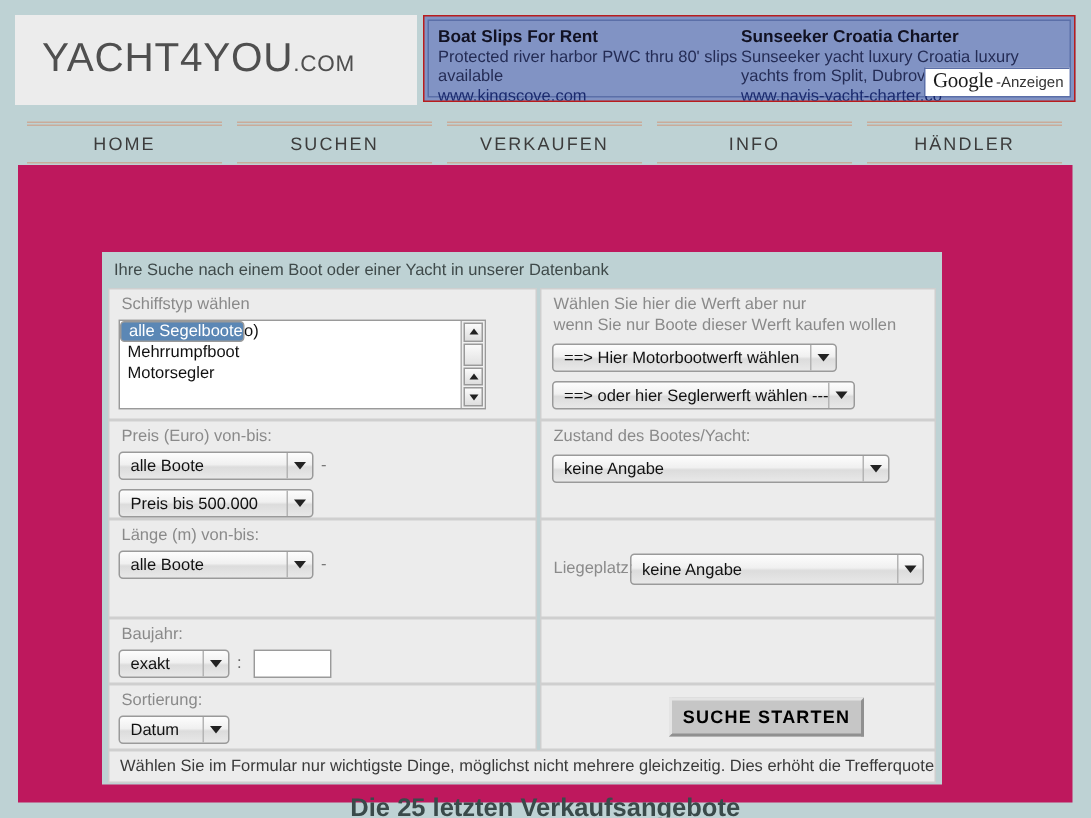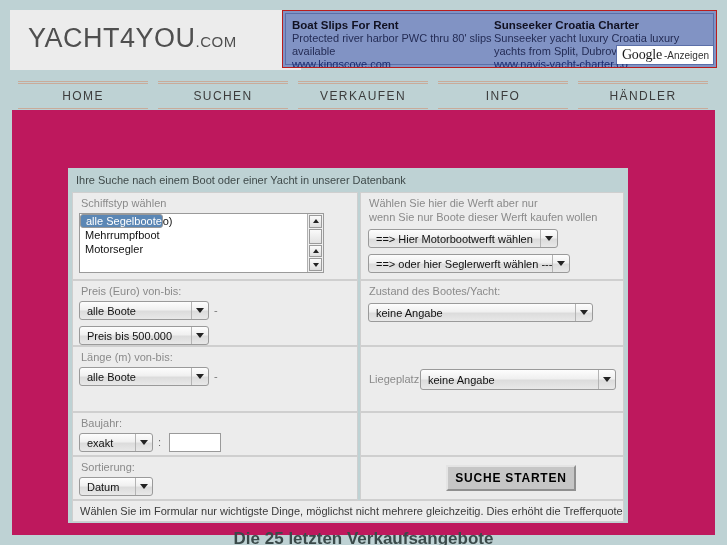--- a/index.html
+++ b/index.html
@@ -10,21 +10,20 @@
     font-family: "Liberation Sans", sans-serif;
     -webkit-font-smoothing: none;
   }
   .page { position: relative; width: 727px; height: 545px; }
 
   
   .header { position: absolute; left:0; top:0; width:727px; height:78px; background:#bed2d4; }
   .logo-box {
     position:absolute; left:10px; top:10px; width:268px; height:60px;
     background:#ececec;
-    padding-left:23px;
   }
   .logo-main {
     position:absolute; left:18px; top:13px;
     font-size:27px; color:#4f4f4f; letter-spacing:0.5px; white-space:nowrap;
   }
   .logo-main .dotcom { font-size:15px; letter-spacing:0.5px; }
   .logo-sub {
     position:absolute; left:20px; top:47px;
     font-size:10.5px; color:#5a5a5a; letter-spacing:0.6px; white-space:nowrap;
   }

